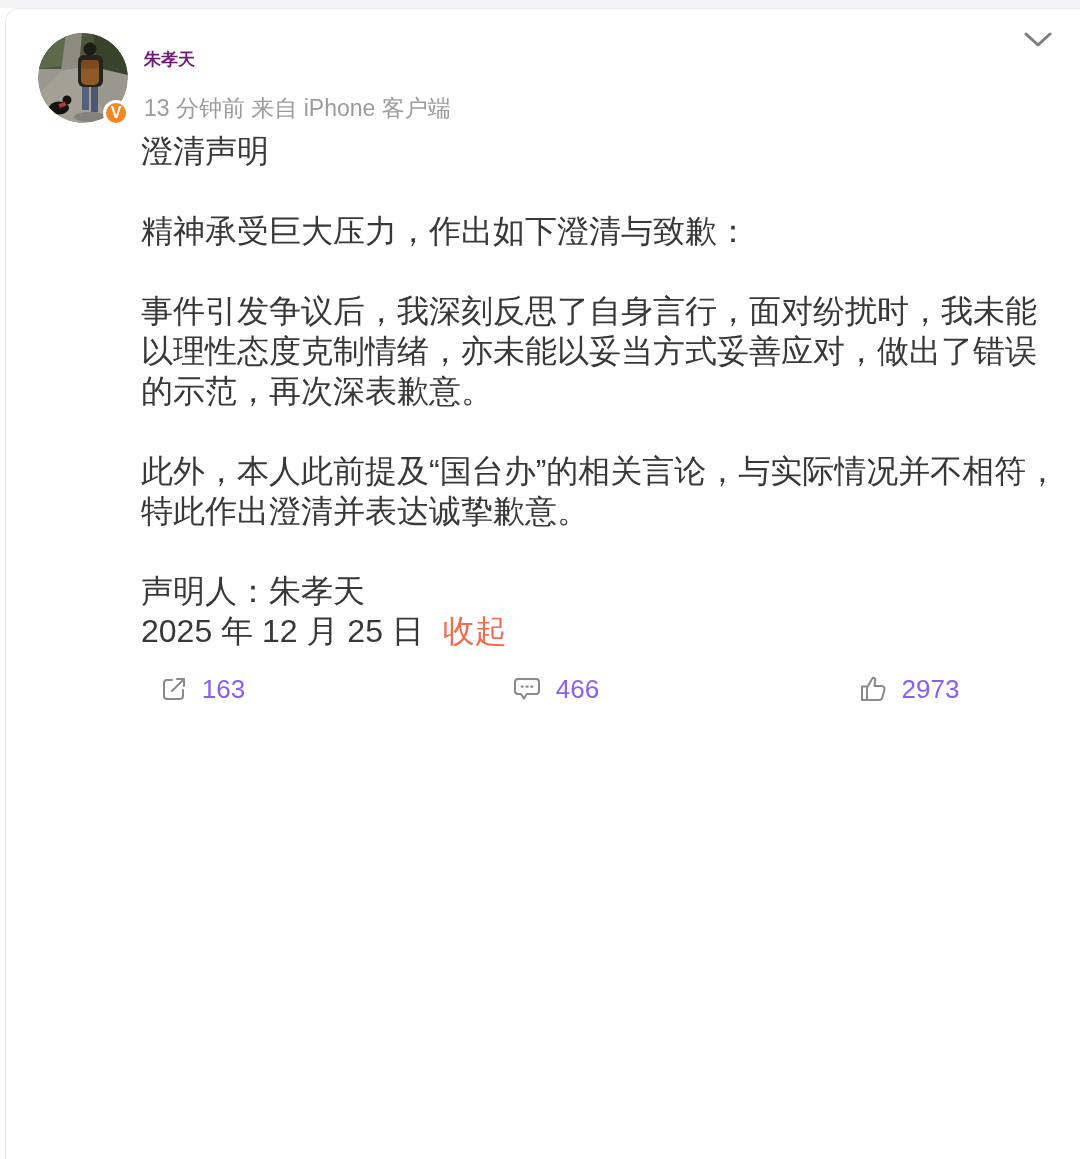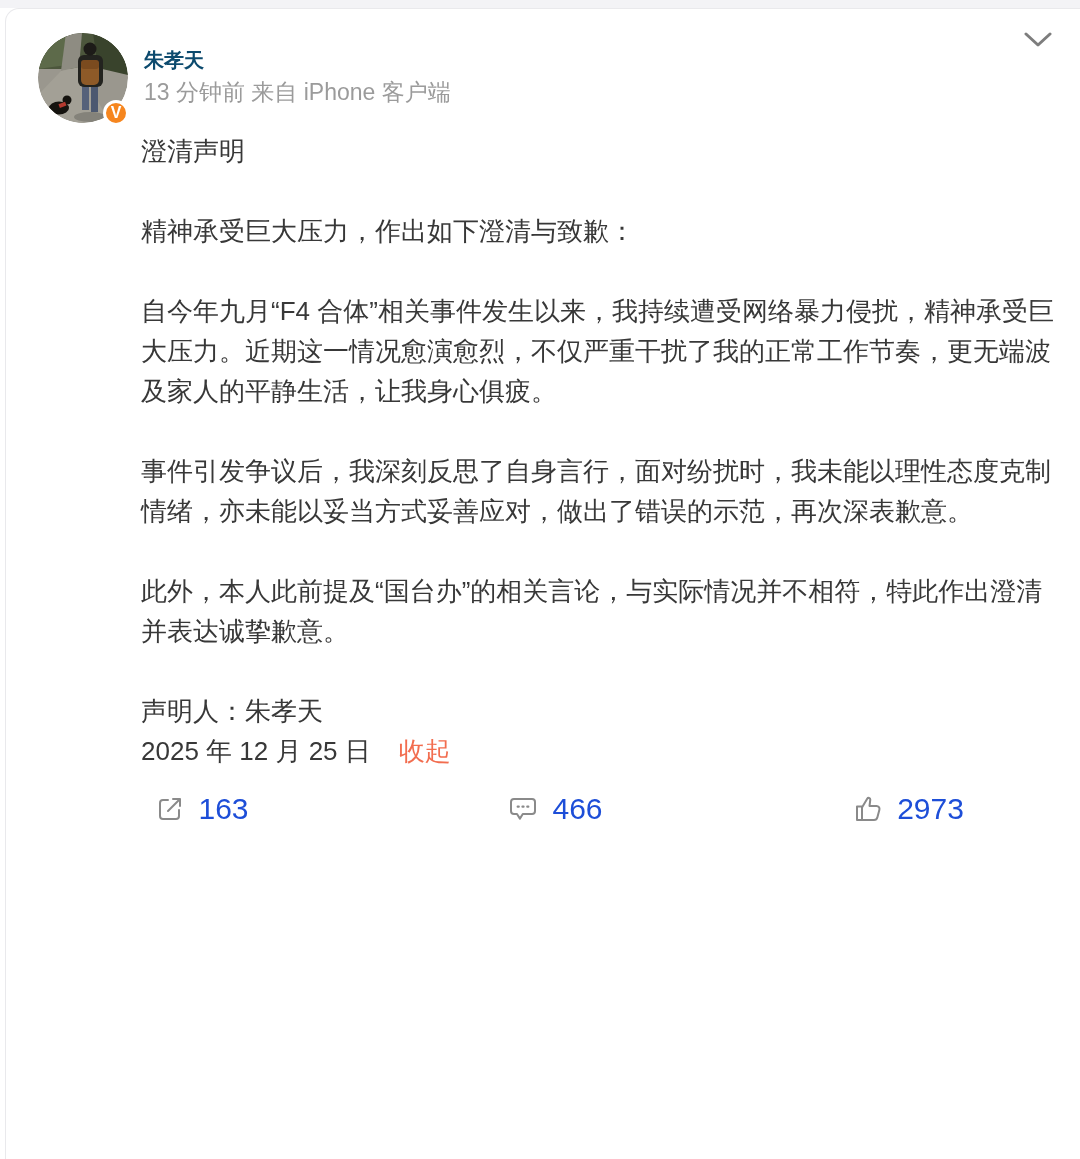--- a/index.html
+++ b/index.html
@@ -25,37 +25,37 @@
   .avatar-img { width: 90px; height: 90px; border-radius: 50%; display: block; }
   .v-badge {
     position: absolute; right: -1px; bottom: -3px;
     width: 26px; height: 26px; border-radius: 50%;
     background: #f6861f; border: 3px solid #ffffff;
     color: #ffffff; font-weight: bold; font-size: 16px;
     display: flex; align-items: center; justify-content: center;
     line-height: 1;
   }
   .author-block { position: absolute; left: 138px; top: 36px; }
-  .author-name { font-size: 20px; font-weight: bold; color: #0c4a6e; line-height: 30px; cursor: pointer; }
-  .author-meta { font-size: 23px; color: #9b9b9b; line-height: 26px; margin-top: 4px; }
+  .author-name { font-size: 17px; font-weight: bold; color: #701a75; line-height: 30px; cursor: pointer; }
+  .author-meta { font-size: 23px; color: #9b9b9b; line-height: 26px; margin-top: 20px; }
   .chevron-btn { position: absolute; right: 28px; top: 16px; width: 38px; height: 30px;
     display: flex; align-items: center; justify-content: center; cursor: pointer; }
 
   
-  .post-body { margin: 8px 0 0 135px; width: 925px; font-size: 26px; line-height: 40px; color: #383838; }
+  .post-body { margin: 8px 0 0 135px; width: 925px; font-size: 32px; line-height: 40px; color: #383838; }
   .post-body p.para { margin: 0 0 40px 0; word-break: break-all; }
   .signature-line { line-height: 40px; }
   .date-row { line-height: 40px; }
-  .collapse-link { color: #f26d4f; text-decoration: none; margin-left: 28px; cursor: pointer; }
+  .collapse-link { color: #f26d4f; text-decoration: none; margin-left: 19px; cursor: pointer; }
 
   
   .post-footer { display: flex; margin-top: 16px; padding-left: 20px; }
   .footer-item { flex: 1; display: flex; align-items: center; justify-content: center; gap: 14px;
     height: 44px; cursor: pointer; }
-  .footer-count { font-size: 30px; color: #1d4ed8; line-height: 1; }
+  .footer-count { font-size: 26px; color: #8b5cf6; line-height: 1; }
   .footer-icon { display: block; }
 </style>
 </head>
 <body>
 
 <div class="top-strip"></div>
 
 <div class="card">
 
   <div class="post-header">
@@ -98,21 +98,20 @@
       <svg width="30" height="16" viewBox="0 0 30 16" aria-hidden="true">
         <polyline points="3,2 15,13 27,2" fill="none" stroke="#7d7d7d" stroke-width="3" stroke-linecap="round" stroke-linejoin="round"></polyline>
       </svg>
     </div>
   </div>
 
   <div class="post-body">
     <div>
         <p class="para">澄清声明</p>
         <p class="para">精神承受巨大压力，作出如下澄清与致歉：</p>
-        <p class="para">自今年九月“F4 合体”相关事件发生以来，我持续遭受网络暴力侵扰，精神承受巨大压力。近期这一情况愈演愈烈，不仅严重干扰了我的正常工作节奏，更无端波及家人的平静生活，让我身心俱疲。</p>
         <p class="para">事件引发争议后，我深刻反思了自身言行，面对纷扰时，我未能以理性态度克制情绪，亦未能以妥当方式妥善应对，做出了错误的示范，再次深表歉意。</p>
         <p class="para">此外，本人此前提及“国台办”的相关言论，与实际情况并不相符，特此作出澄清并表达诚挚歉意。</p>
       </div>
     <div class="signature-line">声明人：朱孝天</div>
     <div class="date-row">
       <span>2025 年 12 月 25 日</span><a class="collapse-link">收起</a>
     </div>
   </div>
 
   <div class="post-footer">

